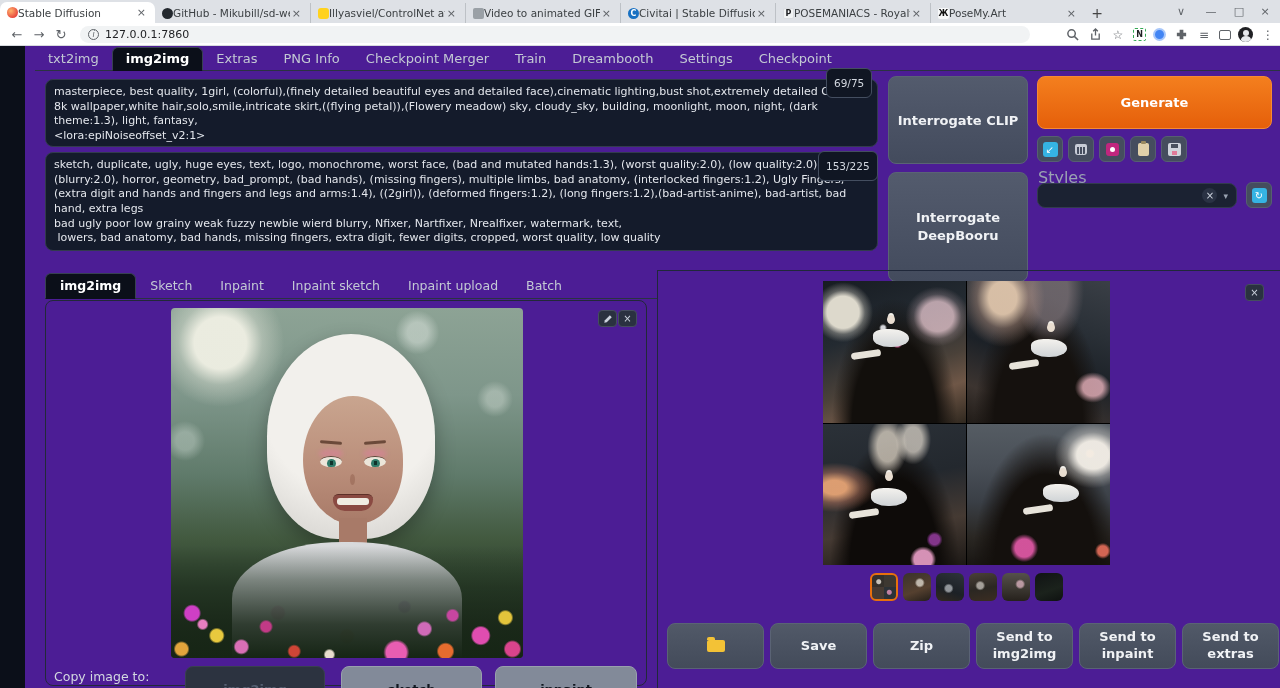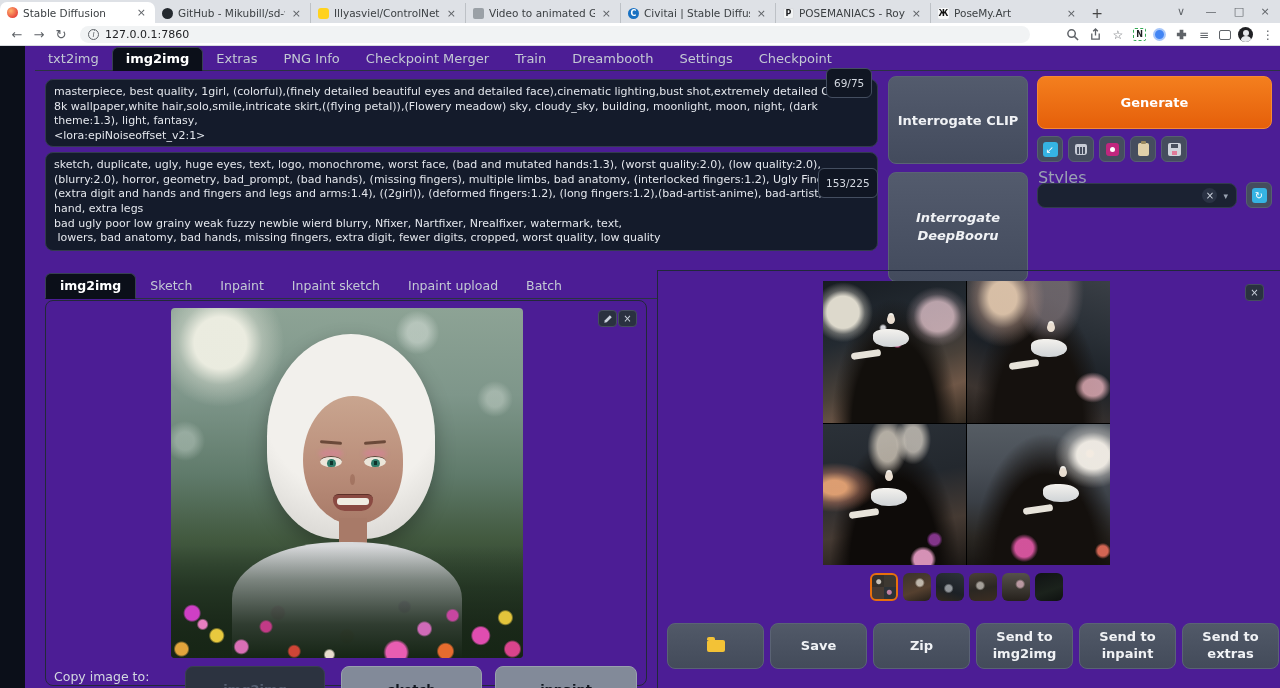--- a/index.html
+++ b/index.html
@@ -1,20 +1,20 @@
 <!DOCTYPE html>
 <html><head>
 <meta charset="utf-8">
 <style>
   * { margin:0; padding:0; box-sizing:border-box; font-family:"DejaVu Sans", sans-serif; }
   html,body { width:1280px; height:688px; overflow:hidden; background:#0b0f19; }
 
   
   #tabstrip { position:absolute; left:0; top:0; width:1280px; height:23px; background:#dee1e6; display:flex; align-items:flex-end; }
-  .btab { height:20px; width:155px; display:flex; align-items:center; gap:5px; padding:0 7px; font-size:10.5px; color:#3c4043; position:relative; }
+  .btab { height:20px; width:155px; display:flex; align-items:center; padding:0 7px; font-size:10.5px; color:#3c4043; position:relative; }
   .btab + .btab { border-left:1px solid #bdc1c6; }
   .btab.active { background:#ffffff; border-radius:7px 7px 0 0; height:21px; border-left:none; }
   .btab.active + .btab { border-left:none; }
   .btab-title { flex:1; overflow:hidden; white-space:nowrap; }
   .btab-close { font-size:11px; color:#5f6368; padding:0 2px; cursor:pointer; }
   .fav { width:11px; height:11px; border-radius:50%; flex:0 0 auto; display:flex; align-items:center; justify-content:center; font-size:8px; font-weight:bold; }
   .fav-sd { background:radial-gradient(circle at 35% 35%, #ffb36b, #e84a3f 70%); }
   .fav-gh { background:#24292f; }
   .fav-hf { background:#ffd21e; border-radius:3px; }
   .fav-gif { background:#9aa0a6; border-radius:2px; }
@@ -43,25 +43,25 @@
 
   #nav-tabs { position:absolute; left:10px; top:2px; width:1248px; height:23px; border-bottom:1px solid #2b3342; display:flex; align-items:flex-end; font-size:13px; }
   .ntab { padding:3px 13px 4px; color:#c3c9d4; cursor:pointer; }
   .ntab.active { color:#fff; font-weight:bold; border:1px solid #384152; border-bottom:1px solid #0b0f19; background:#0b0f19; border-radius:6px 6px 0 0; margin-bottom:-1px; }
 
   textarea.ta { position:absolute; background:#141b2b; border:1px solid #323b4d; border-radius:8px; color:#e3e6ec; font-size:11px; line-height:1.33; padding:5px 8px; resize:none; overflow:hidden; outline:none; white-space:pre-wrap; }
   #prompt-ta { left:20px; top:33px; width:833px; height:68px; }
   #neg-ta { left:20px; top:106px; width:833px; height:99px; }
   .token-badge { position:absolute; background:#101623; border:1px solid #444e60; border-radius:6px; font-size:10.5px; color:#d3d8e0; padding:8px 7px; z-index:3; }
   #tb1 { left:801px; top:22px; }
-  #tb2 { left:793px; top:122px; }
+  #tb2 { left:793px; top:105px; }
 
   .gray-btn { background:linear-gradient(180deg,#535b6d,#434b5d); border:1px solid #5a6375; border-radius:8px; color:#f0f2f5; font-weight:600; cursor:pointer; }
   #interrogate-clip { position:absolute; left:863px; top:30px; width:140px; height:88px; font-size:13px; }
-  #interrogate-deep { position:absolute; left:863px; top:126px; width:140px; height:110px; font-size:13px; white-space:pre-line; line-height:1.4;font-style:italic; }
+  #interrogate-deep { position:absolute; left:863px; top:126px; width:140px; height:110px; font-size:13px; white-space:pre-line; line-height:1.4; }
   #generate { position:absolute; left:1012px; top:30px; width:235px; height:53px; background:linear-gradient(180deg,#f47f1e,#e55f0a); border:1px solid #f58b33; border-radius:8px; color:#fff; font-weight:bold; font-size:13px; cursor:pointer; }
 
   .mini-row { position:absolute; left:1012px; top:90px; display:flex; gap:5px; }
   .icon-btn { width:26px; height:26px; background:#454d5e; border:1px solid #565f71; border-radius:6px; display:flex; align-items:center; justify-content:center; cursor:pointer; }
   .paste-glyph, .refresh-glyph { width:15px; height:15px; background:#35b3e3; border-radius:3px; color:#fff; font-size:10px; display:flex; align-items:center; justify-content:center; }
   .trash-glyph { width:12px; height:11px; border:1px solid #c7ccd6; border-top:3px solid #c7ccd6; border-radius:2px 2px 3px 3px; background:repeating-linear-gradient(90deg, #c7ccd6 0 1px, transparent 1px 3px); }
   .card-glyph { width:13px; height:13px; background:#c0267e; border-radius:3px; position:relative; }
   .card-glyph::before { content:""; position:absolute; left:4px; top:4px; width:5px; height:5px; border-radius:50%; background:#fff; }
   .clip-glyph { width:11px; height:13px; background:#e0d0aa; border-radius:2px; position:relative; }
   .clip-glyph::before { content:""; position:absolute; left:3px; top:-2px; width:5px; height:3px; background:#9a8a60; border-radius:1px; }

